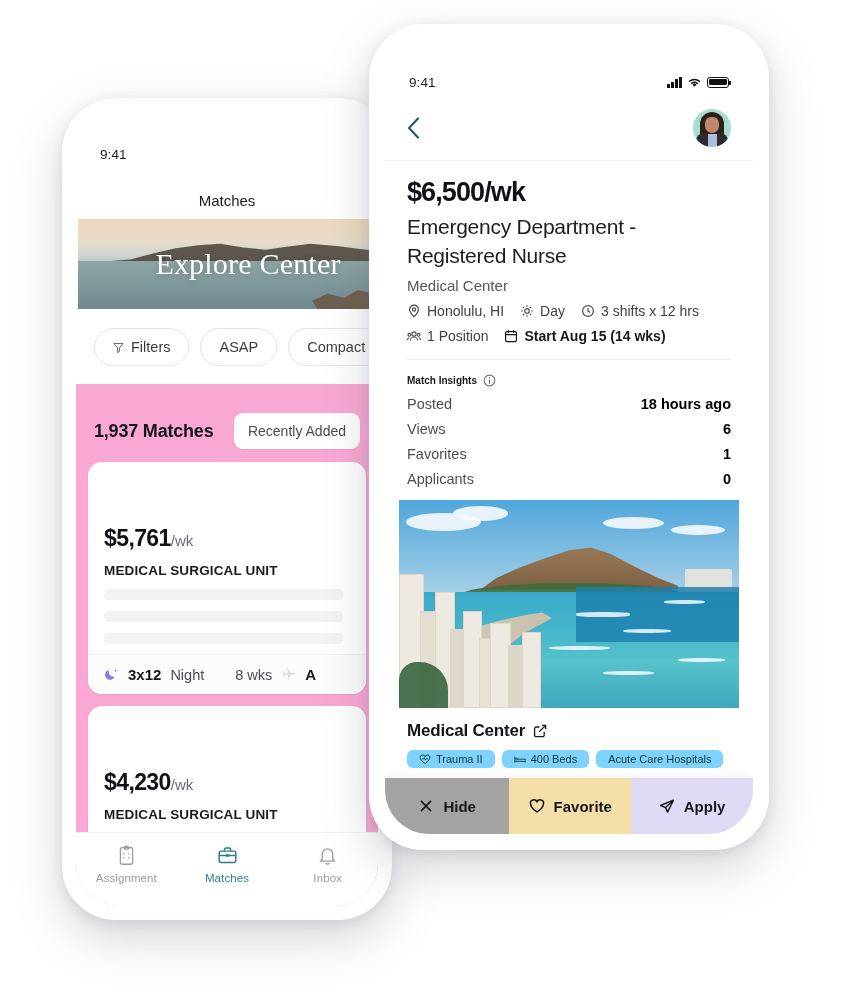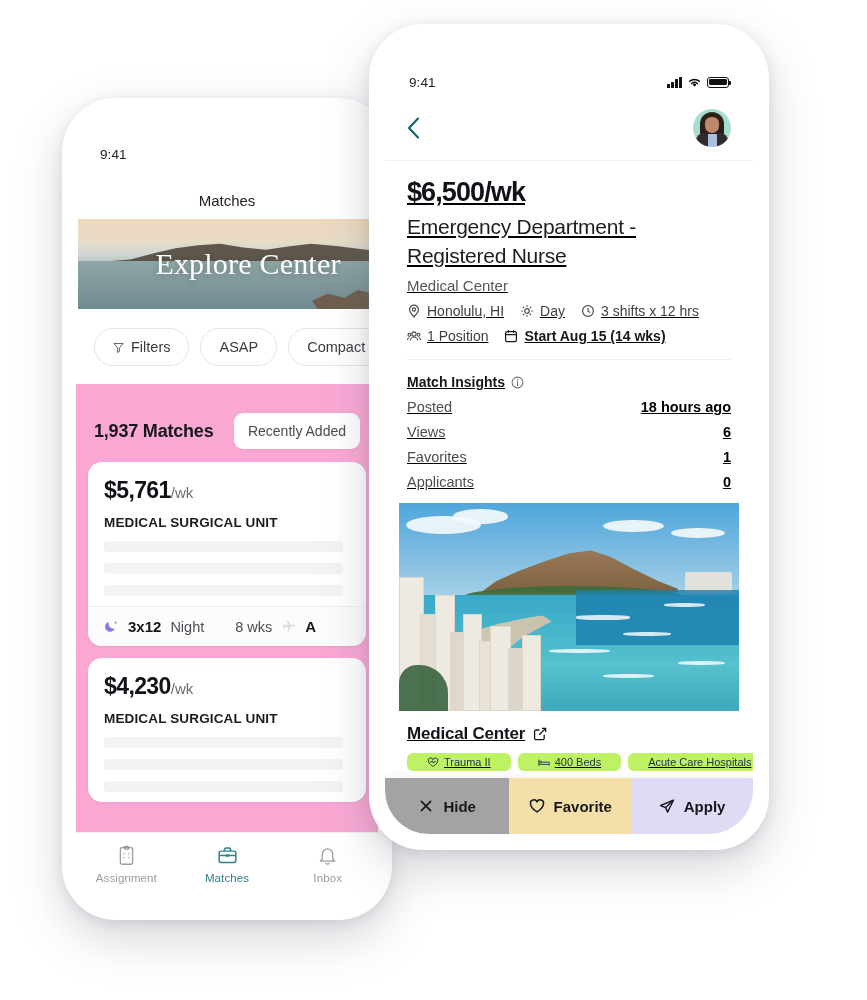--- a/index.html
+++ b/index.html
@@ -102,21 +102,21 @@
   .lp-count{font-size:18px;font-weight:bold;color:#15161a;letter-spacing:-.2px;}
   .sortbtn{
     background:#fff;border-radius:9px;padding:10px 14px;
     font-size:14px;color:#4a4b50;white-space:nowrap;overflow:hidden;
     box-shadow:0 1px 2px rgba(0,0,0,.05);
   }
   .jobcard{
     background:#fff;border-radius:14px;margin:0 12px 12px;overflow:hidden;
     box-shadow:0 1px 3px rgba(20,20,30,.07);
   }
-  .jc-body{padding:15px 16px 10px;}
+  .jc-body{padding:15px 16px 10px;margin-top:48px;}
   .jc-rate{font-size:23px;font-weight:bold;color:#111217;letter-spacing:-.6px;}
   .jc-rate small{font-size:15px;font-weight:normal;color:#6b6c72;letter-spacing:0;}
   .jc-unit{
     font-size:13.5px;font-weight:bold;color:#1b1c20;letter-spacing:.15px;
     margin-top:11px;
   }
   .skel{height:11px;border-radius:4px;background:#f2f3f4;margin-top:11px;}
   .skel.w1{width:97%;}
   .skel.w2{width:97%;}
   .skel.w3{width:97%;}
@@ -148,33 +148,33 @@
   .avatar{
     width:38px;height:38px;border-radius:50%;overflow:hidden;position:relative;
     background:#a6ded0;flex:none;
   }
   .av-hair{position:absolute;left:7px;top:3px;width:24px;height:32px;border-radius:12px 12px 9px 9px;background:#2b2119;}
   .av-face{position:absolute;left:12px;top:8px;width:14px;height:16px;border-radius:7px 7px 8px 8px;background:#c0886a;}
   .av-body{position:absolute;left:5px;bottom:0;width:28px;height:13px;border-radius:10px 10px 0 0;background:#a9bfdd;}
   .av-coat{position:absolute;left:3px;bottom:0;width:12px;height:14px;background:#2e2a30;border-radius:8px 0 0 0;}
   .av-coat2{position:absolute;right:3px;bottom:0;width:11px;height:14px;background:#2e2a30;border-radius:0 8px 0 0;}
 
-  .rp-scroll{padding:0;text-decoration:underline;}
+  .rp-scroll{padding:0;}
   .rp-top{padding:16px 22px 0;}
   .rp-rate{font-size:27px;font-weight:bold;color:#111217;letter-spacing:-.9px;}
   .rp-job{font-size:21px;color:#1c1d21;line-height:1.36;margin-top:5px;letter-spacing:-.25px;}
   .rp-fac{font-size:15px;color:#55565b;margin-top:7px;}
   .meta-row{display:flex;align-items:center;gap:16px;margin-top:9px;flex-wrap:nowrap;}
   .meta{display:flex;align-items:center;gap:6px;font-size:14px;color:#3e3f44;white-space:nowrap;}
   .meta svg{width:14px;height:14px;flex:none;}
   .meta.strong{font-weight:bold;color:#17181c;}
   .rp-sep{height:1px;background:#eceded;margin:15px 22px 0;}
 
   .insights{padding:14px 22px 13px;}
-  .insights-title{display:flex;align-items:center;gap:6px;font-size:14px;font-weight:bold;color:#15161a;}
+  .insights-title{display:flex;align-items:center;gap:6px;font-size:10px;font-weight:bold;color:#15161a;}
   .info-i{width:13px;height:13px;}
   .ins-row{
     display:flex;align-items:center;justify-content:space-between;
     margin-top:9px;font-size:14.5px;color:#4c4d52;
   }
   .ins-row b{color:#000000;}
 
   .photo{
     position:relative;height:208px;overflow:hidden;margin:0 14px;
     background:linear-gradient(#5aaede 0%, #8fc9e8 34%, #bfe0ea 46%, #2e9bb8 60%, #1d86a8 100%);
@@ -200,22 +200,22 @@
   .ph-city{position:absolute;left:0;top:26%;width:42%;height:74%;}
   .bldg{position:absolute;bottom:0;background:#efeae1;border:0.5px solid #ddd6c9;}
   .ph-palm{position:absolute;bottom:0;left:0;width:34%;height:30%;background:#2f5c36;opacity:.85;border-radius:18px 28px 0 0;}
 
   .fac-block{padding:13px 22px 0;}
   .fac-name{display:flex;align-items:center;gap:8px;font-size:17px;font-weight:bold;color:#14151a;letter-spacing:-.2px;}
   .ext-icon{width:14px;height:14px;}
   .tag-row{display:flex;gap:7px;margin-top:9px;}
   .tag{
     display:flex;align-items:center;gap:5px;
-    background:#bef264;color:#19343a;border-radius:6px;
-    padding:3px 20px;font-size:11px;white-space:nowrap;
+    background:#7dd3fc;color:#19343a;border-radius:6px;
+    padding:3px 12px;font-size:11px;white-space:nowrap;
   }
   .tag svg{width:12px;height:11px;flex:none;}
 
   .actionbar{
     position:absolute;left:0;bottom:0;width:100%;height:56px;
     display:flex;background:#fff;box-shadow:0 -2px 10px rgba(25,25,35,.06);
   }
   .act{
     flex:1;display:flex;align-items:center;justify-content:center;gap:9px;
     font-size:15px;font-weight:bold;color:#16171b;

